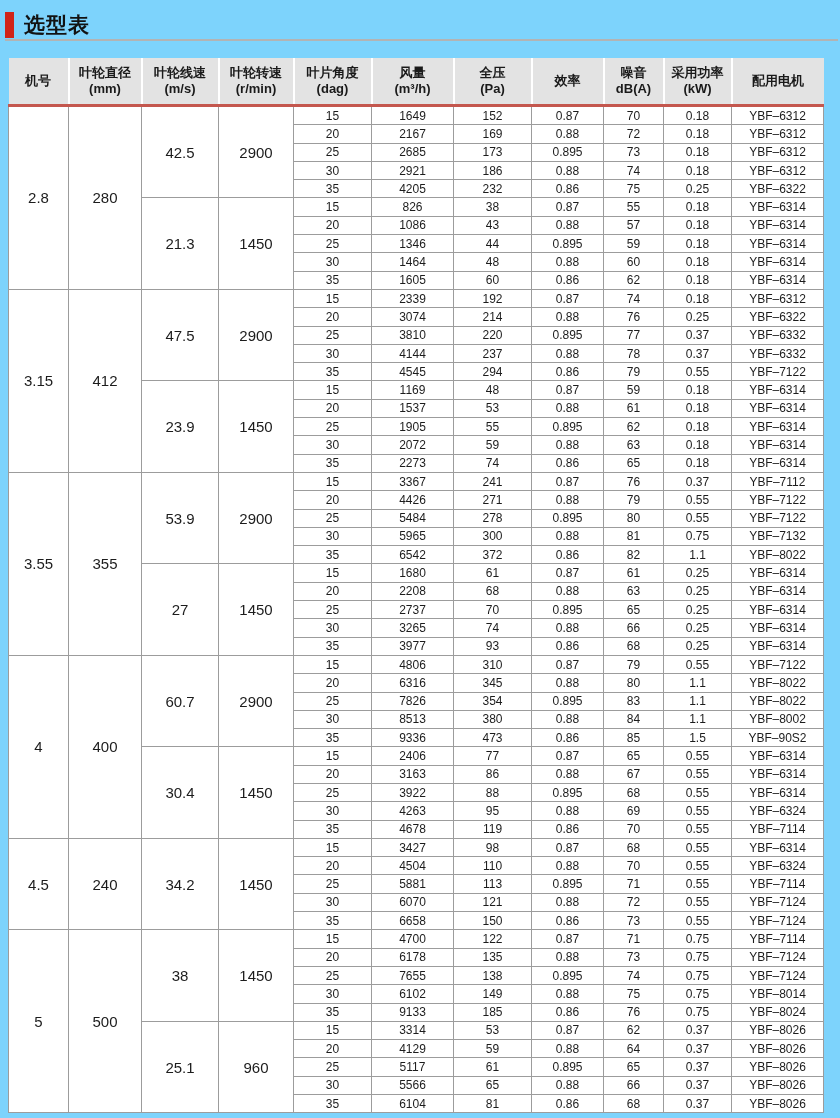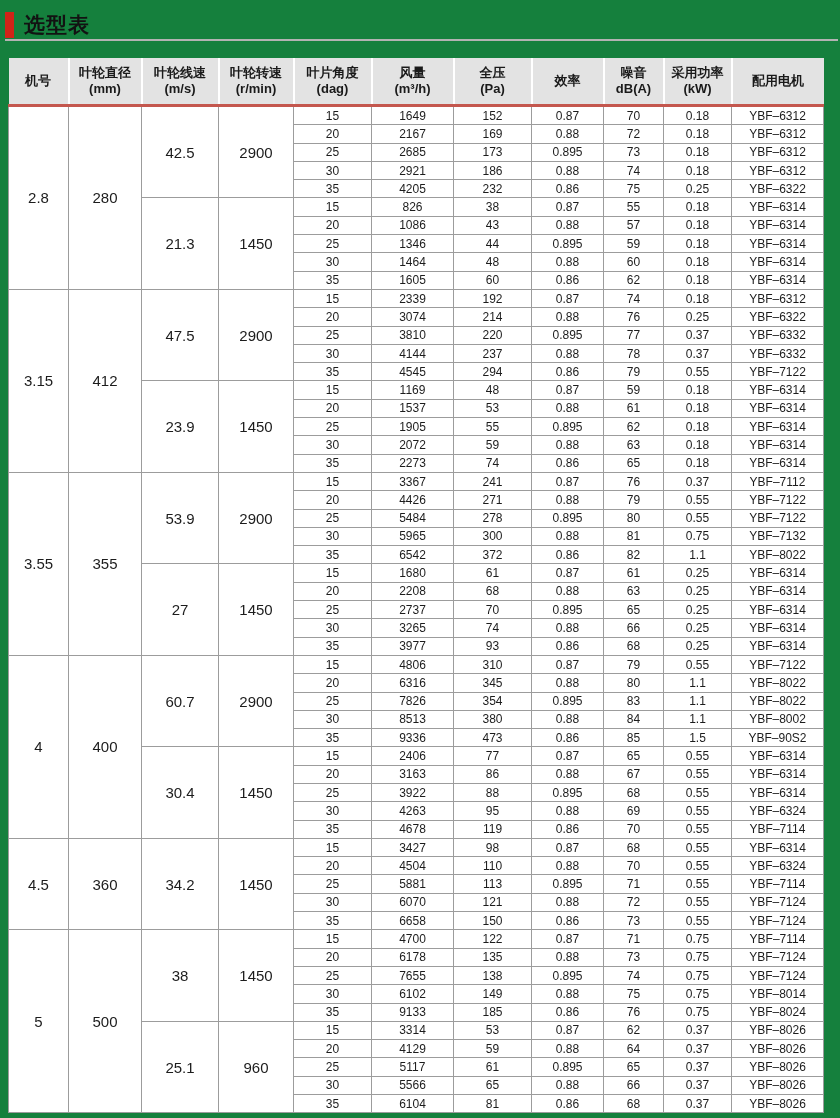--- a/index.html
+++ b/index.html
@@ -5,21 +5,21 @@
   html, body {
     margin: 0;
     padding: 0;
     background: #ffffff;
     font-family: "Liberation Sans", "DejaVu Sans", sans-serif;
     color: #1c1c1c;
   }
   .page {
     width: 840px;
     height: 1118px;
-    background: #15803d;
+    background: #7dd3fc;
     overflow: hidden;
     position: relative;
   }
   
   .title-block {
     padding: 11px 0 0 5px;
   }
   .title-row {
     display: flex;
     align-items: center;
@@ -532,21 +532,21 @@
           <td>35</td>
           <td>4678</td>
           <td>119</td>
           <td>0.86</td>
           <td>70</td>
           <td>0.55</td>
           <td>YBF–7114</td>
         </tr>
         <tr>
           <td rowspan="5" class="merged">4.5</td>
-          <td rowspan="5" class="merged">360</td>
+          <td rowspan="5" class="merged">240</td>
           <td rowspan="5" class="merged">34.2</td>
           <td rowspan="5" class="merged">1450</td>
           <td>15</td>
           <td>3427</td>
           <td>98</td>
           <td>0.87</td>
           <td>68</td>
           <td>0.55</td>
           <td>YBF–6314</td>
         </tr>

